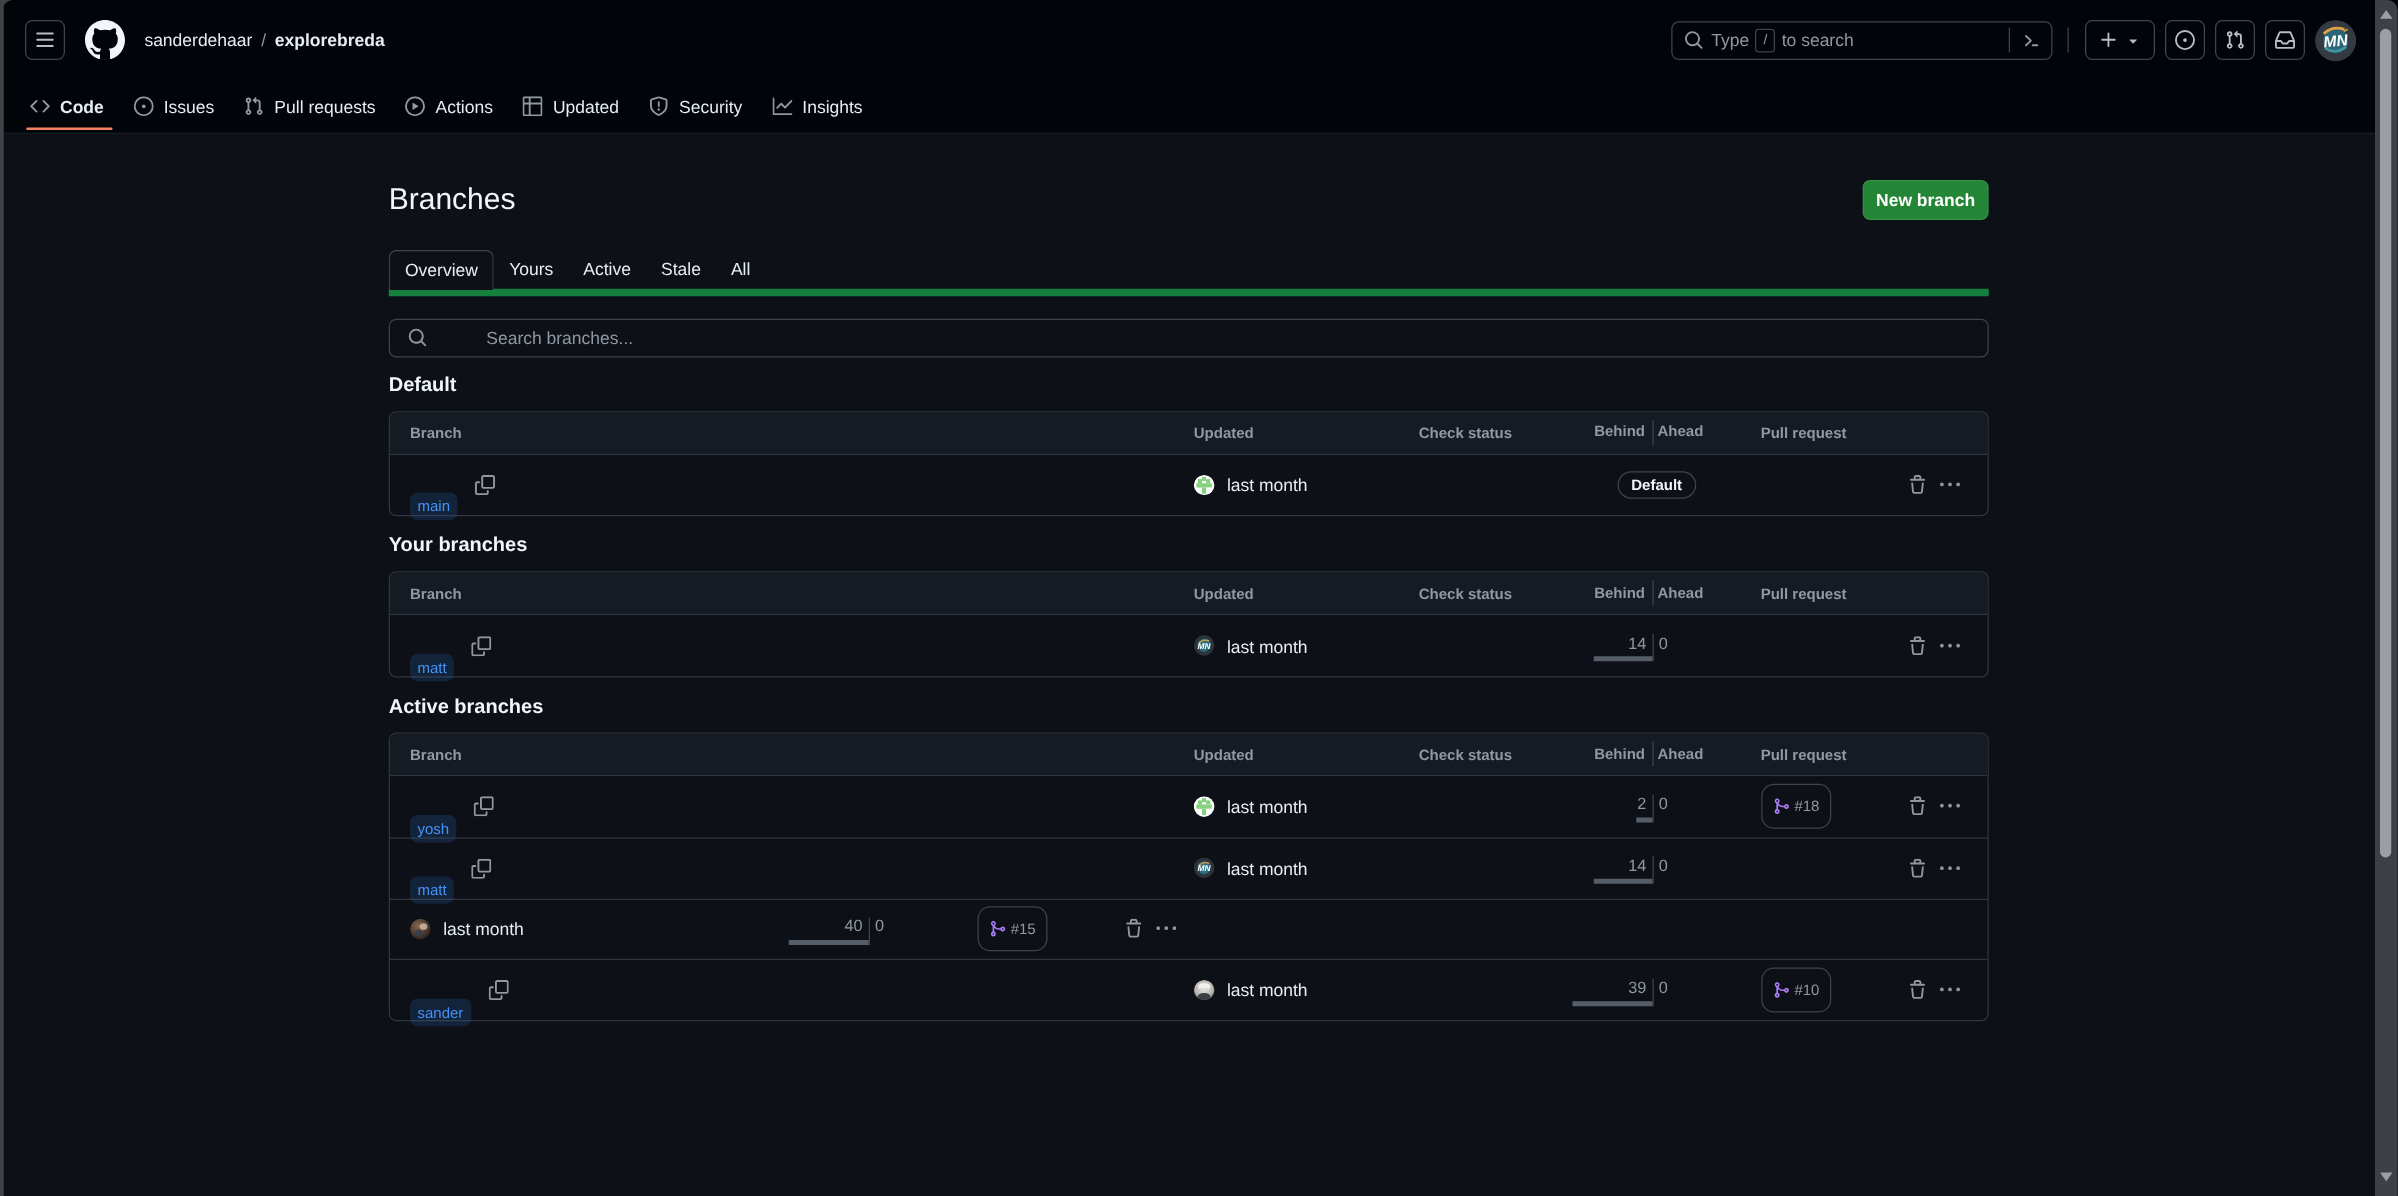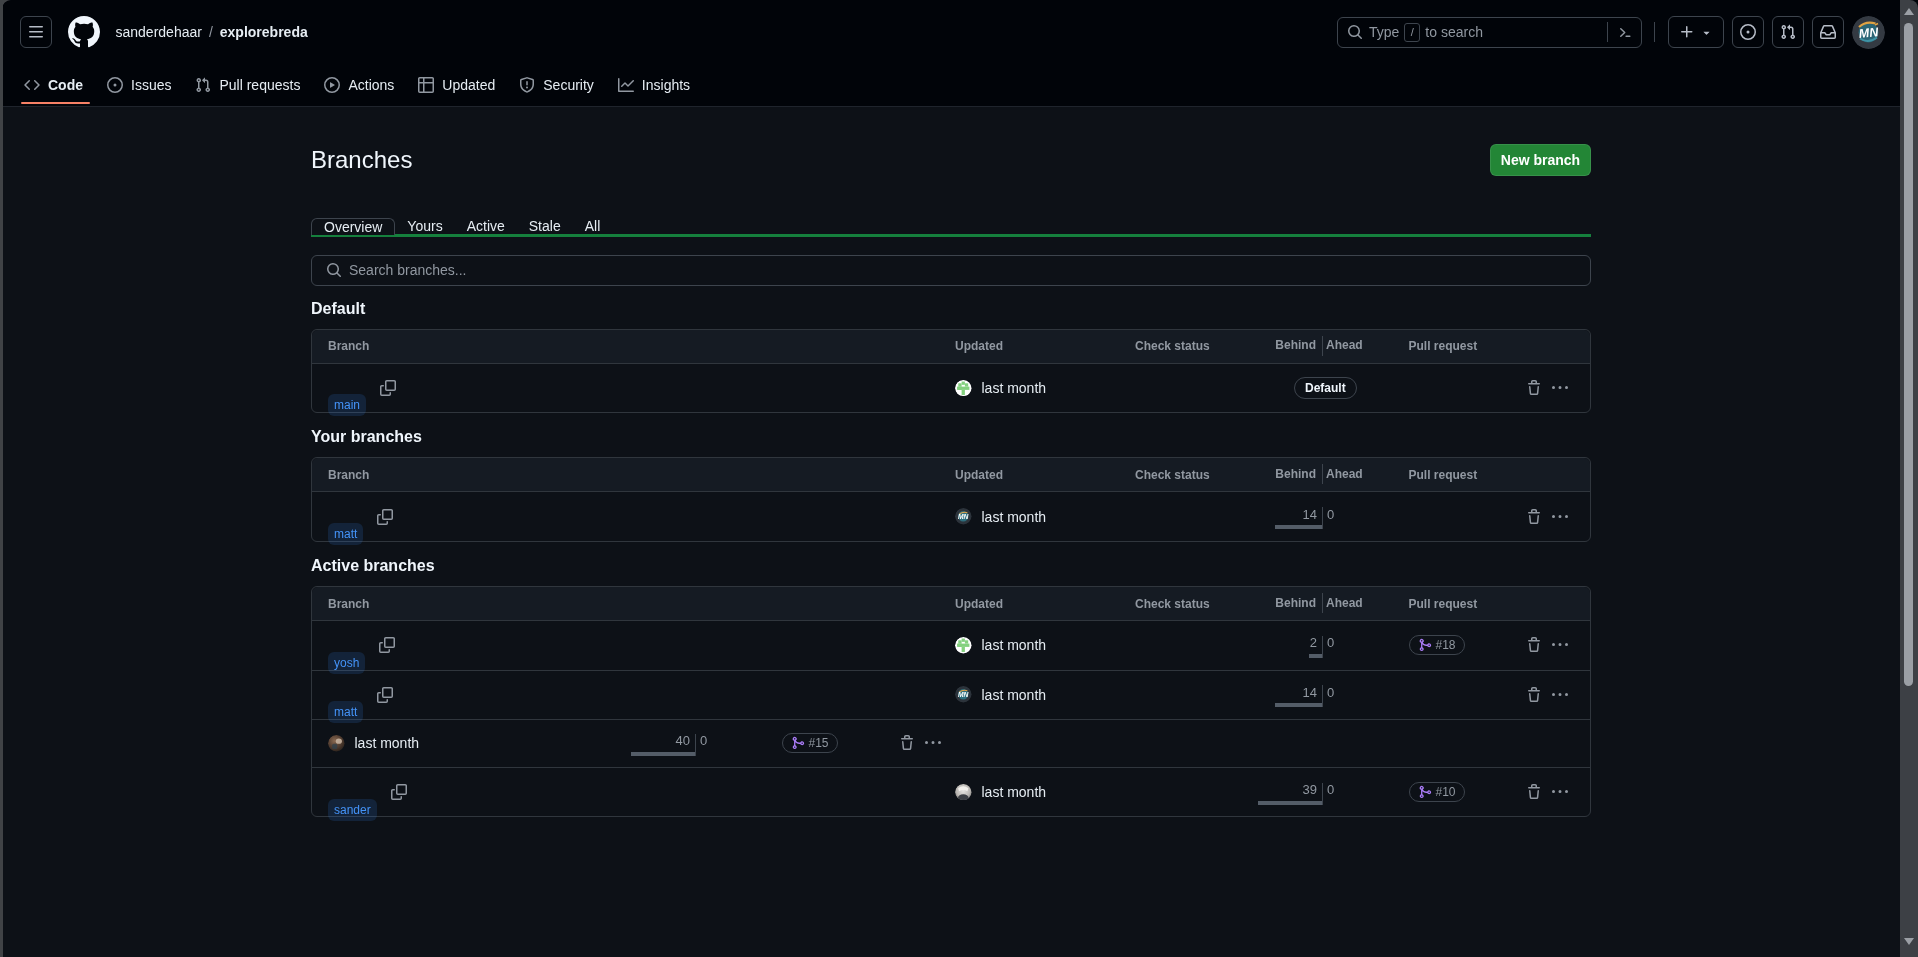--- a/index.html
+++ b/index.html
@@ -28,24 +28,24 @@
 .rnav { display:flex; align-items:center; padding-left:14px; height:42px; position:relative; }
 .rnav-item { display:flex; align-items:center; gap:8px; padding:0 8px; margin-right:8px; height:30px; font-size:14px; color:#e6edf3; position:relative; }
 .rnav-item svg { color:#9198a1; flex:none; }
 .rnav-item.active { font-weight:600; }
 .underline { position:absolute; left:19px; top:37.5px; width:69px; height:2.5px; border-radius:2px; background:#f78166; }
 
 .main { width:1280px; margin-left:309px; }
 .titlerow { display:flex; align-items:flex-start; justify-content:space-between; padding-top:36px; }
 .h2 { font-size:24px; line-height:34px; font-weight:400; color:#f0f6fc; }
 .newbranch { width:101px; height:32px; background:#238636; border:1px solid rgba(240,246,252,0.1); border-radius:6px; color:#fff; font-size:14px; font-weight:600; display:flex; align-items:center; justify-content:center; margin-top:0.5px; }
-.tabs { margin-top:23px; border-bottom:3px solid #15803d; display:flex; height:36.5px;align-items:flex-end; }
+.tabs { margin-top:23px; border-bottom:6px solid #15803d; display:flex; height:36.5px; }
 .tab { font-size:14px; color:#e6edf3; padding:0 12px; display:flex; align-items:center; }
 .tab.sel { border:1px solid #3d444d; border-bottom:none; border-radius:6px 6px 0 0; background:#0d1117; margin-bottom:-1px; }
-.srch { margin-top:18px; height:31px; border:1px solid #3d444d; border-radius:6px; display:flex; align-items:center; padding:0 14px; color:#9198a1; font-size:14px; }
+.srch { margin-top:18px; height:31px; border:1px solid #3d444d; border-radius:6px; display:flex; align-items:center; padding:0 14px; color:#9198a1; font-size:14px;gap:40px; }
 .srch svg { margin-right:7px; }
 .h3 { font-size:16px; font-weight:700; color:#f0f6fc; line-height:24px; margin-top:12px; margin-bottom:8px; }
 .h3.first { margin-top:11px; }
 .tbl { border:1px solid #30363d; border-radius:6px; }
 .thead { height:34px; background:#151b23; border-bottom:1px solid #30363d; border-radius:6px 6px 0 0; display:flex; align-items:center; font-size:12px; font-weight:600; color:#9198a1; }
 .trow { height:48.75px; display:flex; align-items:center; border-top:1px solid #30363d; }
 .trow.first { border-top:none; }
 
 .c1 { width:627px; padding-left:16px; display:flex; align-items:center; }
 .c2 { width:180px; padding-left:16px; display:flex; align-items:center; }
@@ -61,21 +61,21 @@
 .ba { position:relative; width:156px; height:49px; }
 .ba .num-b { position:absolute; right:81px; top:14.5px; width:60px; text-align:right; font-size:13px; color:#9198a1; }
 .ba .num-a { position:absolute; left:80px; top:14.5px; padding-left:5px; font-size:13px; color:#9198a1; }
 .ba .vdiv { position:absolute; left:80px; top:15px; width:1px; height:22px; background:#3d444d; }
 .ba .bar { position:absolute; top:33px; height:4px; background:#545d68; }
 .ba .bar-b { right:76px; }
 .hdr-ba { position:relative; width:156px; height:34px; font-size:12px; font-weight:600; color:#9198a1; }
 .hdr-ba .bh { position:absolute; right:82px; top:9px; }
 .hdr-ba .ah { position:absolute; left:84px; top:9px; }
 .hdr-ba .vdiv { position:absolute; left:80px; top:6.5px; width:1px; height:20px; background:#3d444d; }
-.prpill { display:flex; align-items:center; height:20px; border:1px solid #3d444d; border-radius:10px; padding:0 8px; gap:4px; }
+.prpill { display:flex; align-items:center; height:36px; border:1px solid #3d444d; border-radius:10px; padding:0 8px; gap:4px; }
 .prpill svg { color:#ab7df8; }
 .prpill span { font-size:12px; color:#9198a1; }
 
 .sbar { position:fixed; right:0; top:0; width:18px; height:957px; background:#3d4045; border-top-right-radius:8px; z-index:60; }
 .sbar-bg { position:fixed; right:0; top:0; width:18px; height:18px; background:#010409; z-index:59; }
 .sthumb { position:absolute; left:3.5px; top:23px; width:9.5px; height:663px; background:#9b9fa5; border-radius:5px; }
 .sarr { position:absolute; left:3px; width:0; height:0; }
 .sarr.up { top:8px; left:4px; border-left:5px solid transparent; border-right:5px solid transparent; border-bottom:7px solid #9b9fa5; }
 .sarr.dn { top:938px; left:4px; border-left:5px solid transparent; border-right:5px solid transparent; border-top:7px solid #9b9fa5; }
 </style>

